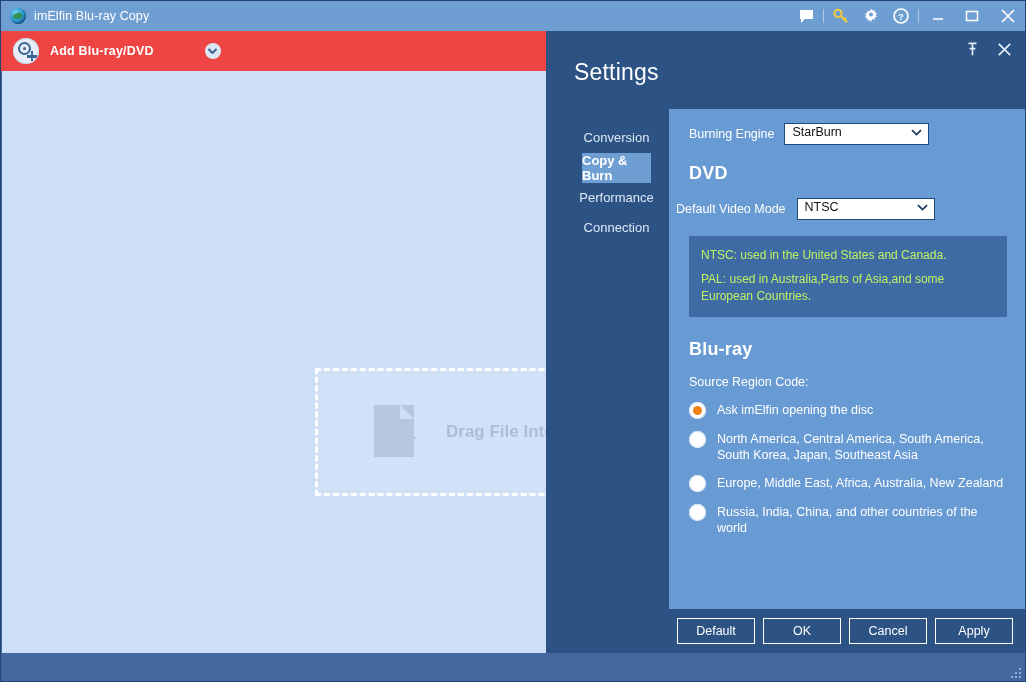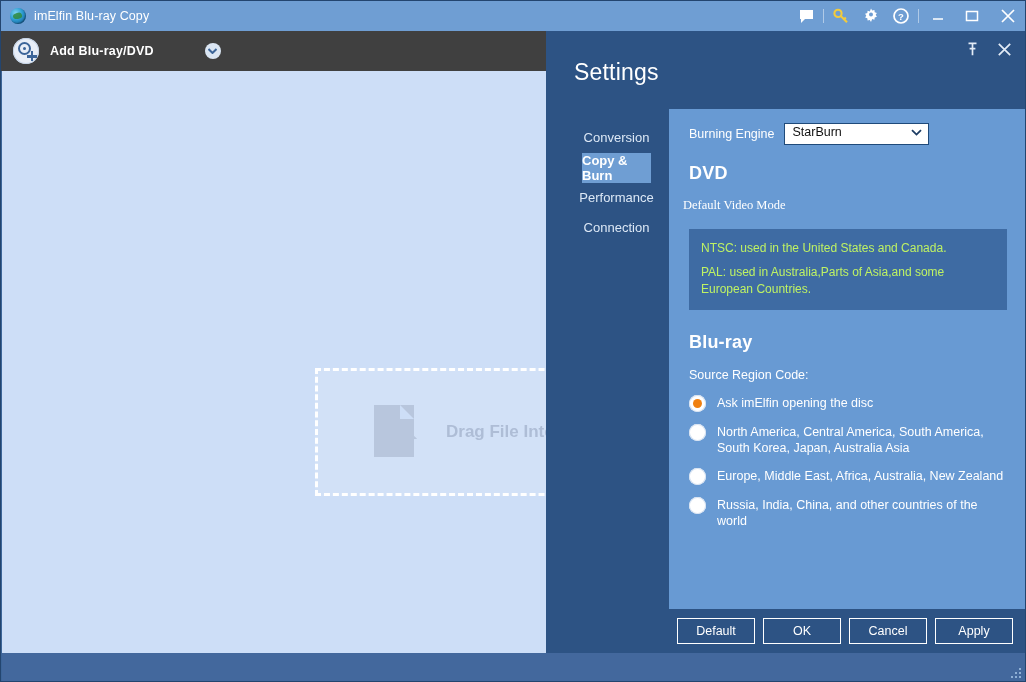--- a/index.html
+++ b/index.html
@@ -50,21 +50,21 @@
   }
   .tbtn svg { display: block; }
   .tsep { width: 1px; height: 14px; background: rgba(255,255,255,.45); margin: 0 2px; }
   .tbtn-wm { width: 34px; }
   .tbtn-close { width: 38px; }
 
   
   .toolbar {
     position: absolute; left: 0; top: 30px;
     width: 1026px; height: 40px;
-    background: #404040;
+    background: #ef4444;
     display: flex; align-items: center;
   }
   .add-btn {
     display: flex; align-items: center; height: 40px;
     padding: 0 10px 0 12px; cursor: default;
   }
   .disc-icon {
     width: 26px; height: 26px; border-radius: 50%;
     background: #e8eef7; position: relative; margin-right: 11px;
     box-shadow: inset 0 0 0 1px #c3d2e5;
@@ -185,21 +185,21 @@
     cursor: default; position: relative;
   }
   .sel .v { flex: 1; white-space: nowrap; }
   .sel-burn { width: 145px; margin-left: 10px; }
   .sel-mode { width: 138px; margin-left: 11px; }
 
   .h2 {
     color: #ffffff; font-size: 18px; font-weight: bold;
     margin-left: 20px; margin-top: 18px; letter-spacing: .2px;
   }
-  .r-mode { margin-left: 14px; margin-top: 14px; font-family: Liberation Serif, serif; }
+  .r-mode { margin-left: 7px; margin-top: 14px; }
 
   .infobox {
     margin-left: 20px; margin-top: 16px;
     width: 318px; padding: 11px 12px 12px 12px;
     background: #3e6ba3;
     color: #bef264; font-size: 12px; line-height: 17px;
   }
   .infobox p { margin: 0; }
   .infobox p + p { margin-top: 7px; }
 
@@ -378,38 +378,44 @@
             <svg width="11" height="7" viewBox="0 0 11 7">
                 <path d="M1 1.2 L5.5 5.6 L10 1.2" fill="none" stroke="#1d3c63" stroke-width="1.8"></path>
               </svg>
           </div>
         </div>
 
         <div class="h2">DVD</div>
 
         <div class="row r-mode">
           <div class="lbl">Default Video Mode</div>
+          <div class="sel sel-mode">
+            <span class="v">NTSC</span>
+            <svg width="11" height="7" viewBox="0 0 11 7">
+                <path d="M1 1.2 L5.5 5.6 L10 1.2" fill="none" stroke="#1d3c63" stroke-width="1.8"></path>
+              </svg>
+          </div>
         </div>
 
         <div class="infobox">
           <p>NTSC: used in the United States and Canada.</p>
           <p>PAL: used in Australia,Parts of Asia,and some European Countries.</p>
         </div>
 
         <div class="h2 h2-blu">Blu-ray</div>
         <div class="srclabel">Source Region Code:</div>
 
         <div class="radios">
           <div class="radio-row">
             <div class="radio on"></div>
             <div class="radio-txt">Ask imElfin opening the disc</div>
           </div>
           <div class="radio-row">
             <div class="radio"></div>
-            <div class="radio-txt">North America, Central America, South America, South Korea, Japan, Australia Asia</div>
+            <div class="radio-txt">North America, Central America, South America, South Korea, Japan, Southeast Asia</div>
           </div>
           <div class="radio-row">
             <div class="radio"></div>
             <div class="radio-txt">Europe, Middle East, Africa, Australia, New Zealand</div>
           </div>
           <div class="radio-row">
             <div class="radio"></div>
             <div class="radio-txt">Russia, India, China, and other countries of the world</div>
           </div>
         </div>

